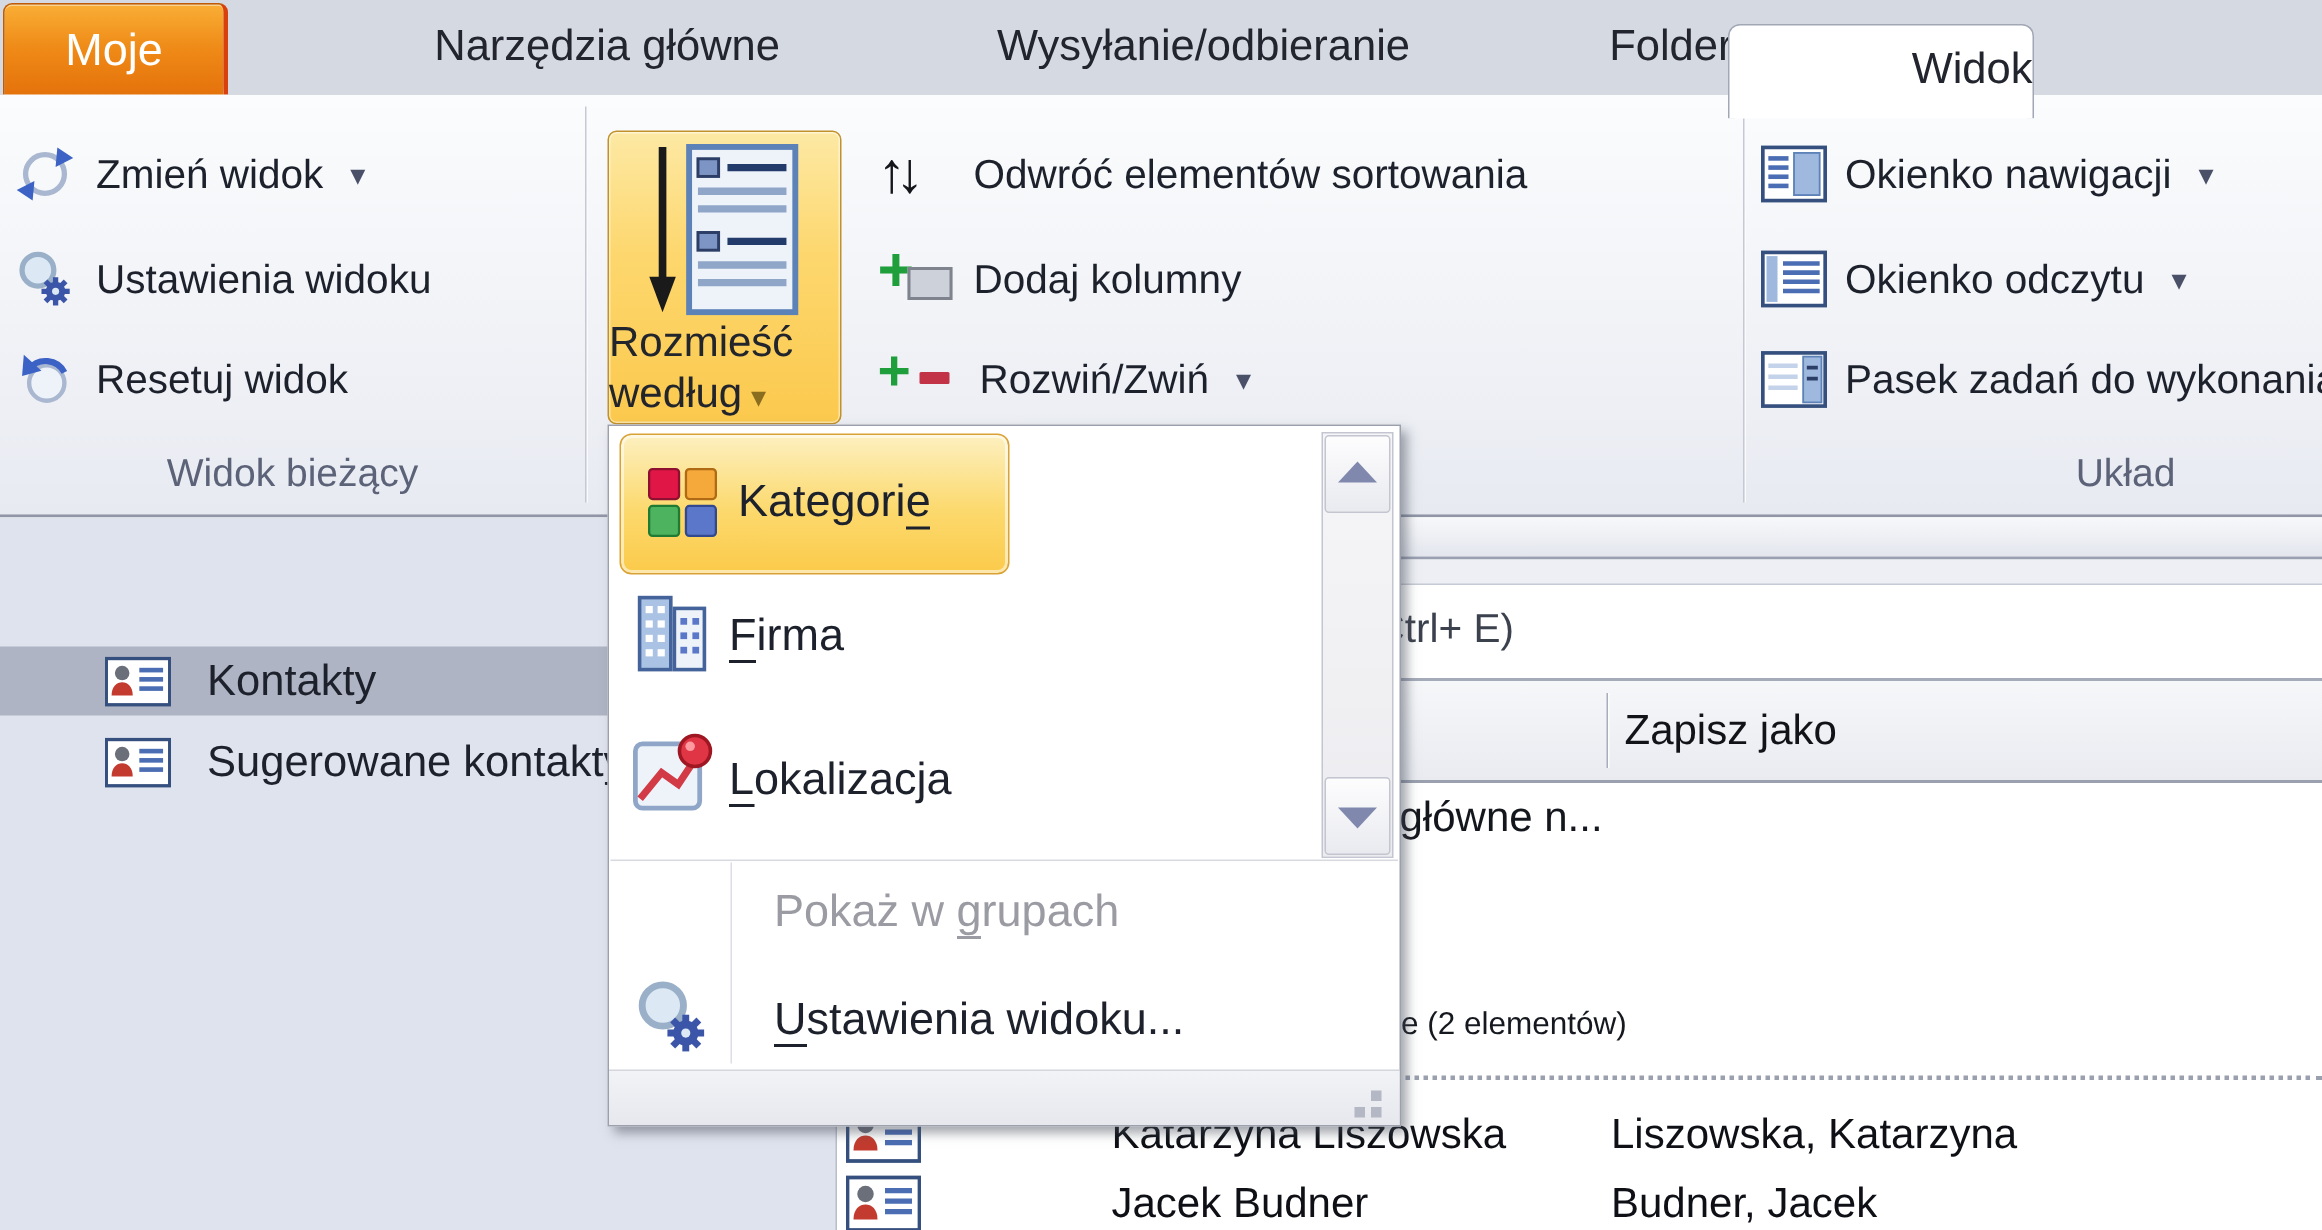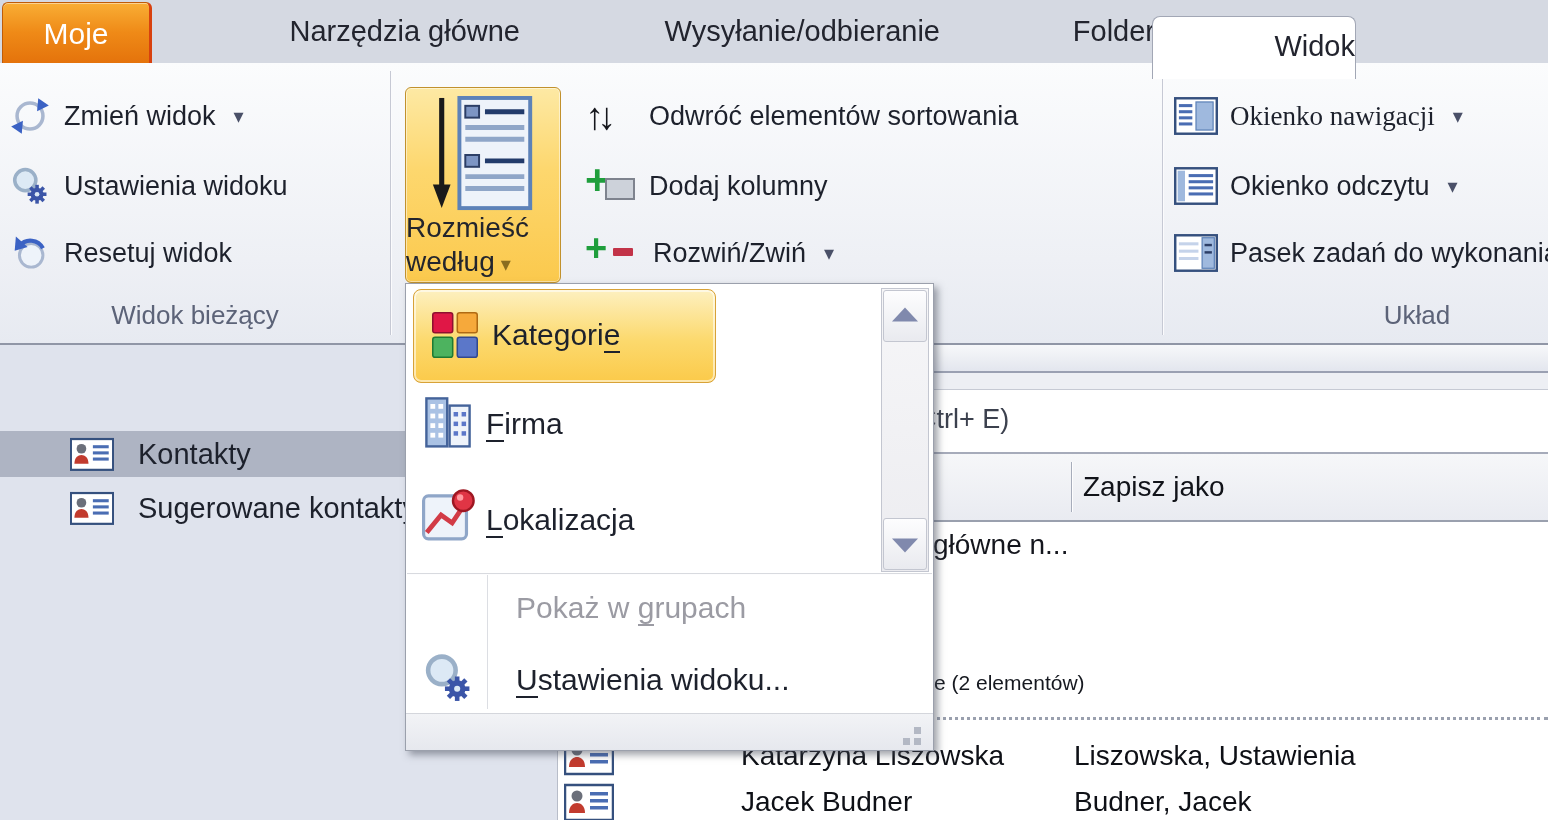--- a/index.html
+++ b/index.html
@@ -75,21 +75,21 @@
   .lrow{position:absolute;left:0;width:100%;height:46px;line-height:46px;font-size:28px;color:#0e1016;}
   .lrow .ic{position:absolute;left:6px;top:3px;}
   .lrow .name{position:absolute;left:183px;white-space:nowrap;}
   .lrow .fileas{position:absolute;left:516px;white-space:nowrap;}
 
   
   .menu{position:absolute;left:405px;top:283px;width:527px;height:466px;background:#fff;
     border:1px solid #9ba0ac;box-shadow:4px 4px 7px rgba(70,75,90,.5);z-index:50;font-size:30px;}
   .mi-hl{position:absolute;left:7px;top:5px;width:258px;height:92px;border-radius:8px;
     background:linear-gradient(180deg,#fdf0c0,#fcd96d 55%,#fbca4a);border:1px solid #d8a237;
-    box-shadow:inset 0 0 0 2px rgba(255,255,255,.55);padding-left:43px;}
+    box-shadow:inset 0 0 0 2px rgba(255,255,255,.55);}
   .mi-hl .lbl{position:absolute;left:78px;top:0;height:90px;line-height:90px;}
   .mi-hl .mic{position:absolute;left:18px;top:22px;}
   .mi{position:absolute;left:0;width:390px;}
   .mi .lbl{position:absolute;left:80px;white-space:nowrap;}
   .u{border-bottom:2px solid currentColor;}
   .msep{position:absolute;left:1px;right:1px;top:289px;height:1px;background:#d8dadf;box-shadow:0 1px 0 #fdfdfe;}
   .mvline{position:absolute;left:81px;top:291px;height:134px;width:1px;background:#dcdee3;}
   .mi-gray{color:var(--disabled-text);}
   .mbottom{position:absolute;left:0;right:0;bottom:0;height:36px;background:linear-gradient(180deg,#f2f3f6,#e6e8ee);border-top:1px solid #d4d6dc;}
   .grip{position:absolute;right:12px;bottom:16px;width:7px;height:7px;background:#b3b8c4;
@@ -190,21 +190,21 @@
       <span class="expand-ic">
         <span class="plus">+</span>
           <span class="minus"></span>
       </span>
       <span>Rozwiń/Zwiń</span>
       <span class="caret">▾</span>
     </div>
 
     <div class="vsep" style="left:1162px;"></div>
 
-    <div class="rib-row" style="left:1174px;top:30px;font-family:Liberation Serif, serif;">
+    <div class="rib-row" style="left:1174px;top:30px;">
       <svg class="icon44" viewBox="0 0 36 31">
         <rect x="1" y="1" width="34" height="29" fill="#fff" stroke="#35507e" stroke-width="2"></rect>
         <g stroke="#4a6db3" stroke-width="2.5">
           <line x1="4" y1="7" x2="15" y2="7"></line>
             <line x1="4" y1="12" x2="15" y2="12"></line>
           <line x1="4" y1="17" x2="15" y2="17"></line>
             <line x1="4" y1="22" x2="15" y2="22"></line>
         </g>
         <rect x="18" y="4" width="14" height="23" fill="#9fb9de" stroke="#5d82b8" stroke-width="1"></rect>
       </svg>
@@ -288,21 +288,21 @@
       <div class="lrow" style="top:388px;">
         <svg class="ic" width="50" height="40" viewBox="0 0 50 40">
           <rect x="1" y="3" width="48" height="35" fill="#fff" stroke="#35507e" stroke-width="2.5"></rect>
           <circle cx="13" cy="14" r="5.5" fill="#6b6f7a"></circle>
           <path d="M5 31c0-7 4-10 8-10s8 3 8 10z" fill="#c23b2e"></path>
           <rect x="26" y="10" width="18" height="3.5" fill="#4a6db3"></rect>
           <rect x="26" y="17" width="18" height="3.5" fill="#4a6db3"></rect>
           <rect x="26" y="24" width="18" height="3.5" fill="#4a6db3"></rect>
         </svg>
         <span class="name">Katarzyna Liszowska</span>
-        <span class="fileas">Liszowska, Ustawienia</span>
+        <span class="fileas">Liszowska, Katarzyna</span>
       </div>
       <div class="lrow" style="top:434px;">
         <svg class="ic" width="50" height="40" viewBox="0 0 50 40">
           <rect x="1" y="3" width="48" height="35" fill="#fff" stroke="#35507e" stroke-width="2.5"></rect>
           <circle cx="13" cy="14" r="5.5" fill="#6b6f7a"></circle>
           <path d="M5 31c0-7 4-10 8-10s8 3 8 10z" fill="#c23b2e"></path>
           <rect x="26" y="10" width="18" height="3.5" fill="#4a6db3"></rect>
           <rect x="26" y="17" width="18" height="3.5" fill="#4a6db3"></rect>
           <rect x="26" y="24" width="18" height="3.5" fill="#4a6db3"></rect>
         </svg>

